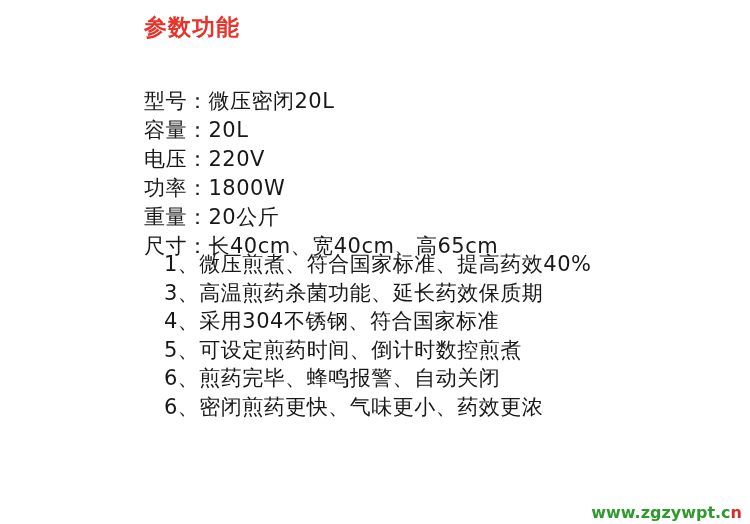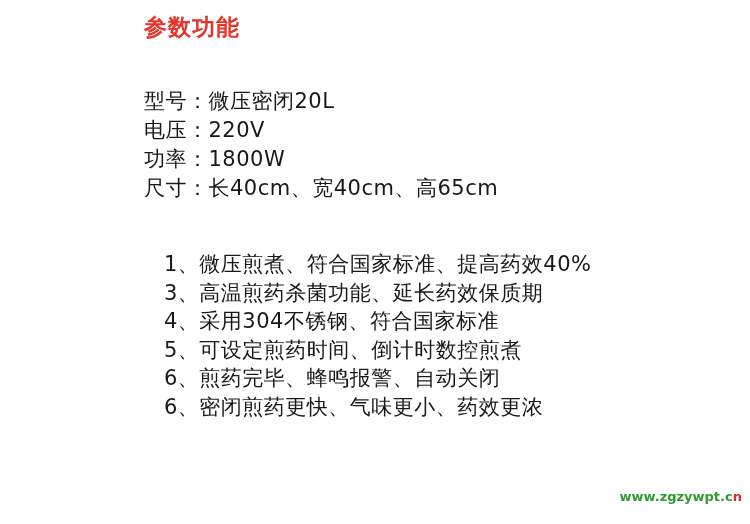--- a/index.html
+++ b/index.html
@@ -55,22 +55,22 @@
   .feature-line {
     font-size: 21px;
     color: #181818;
     line-height: 28.5px;
     white-space: nowrap;
     letter-spacing: 0.5px;
   }
   .watermark {
     position: absolute;
     right: 8px;
-    bottom: 20px;
-    font-size: 13px;
+    bottom: 2px;
+    font-size: 16px;
     font-weight: bold;
     color: #2e9b2e;
     letter-spacing: 0px;
     white-space: nowrap;
   }
   .watermark .dom {
     color: #2e9b2e;
   }
   .watermark .tld {
     color: #d92b2b;
@@ -78,22 +78,24 @@
 </style>
 </head>
 <body>
 
 <div class="page">
 
   <div class="title">参数功能</div>
 
   <div class="specs">
     <div class="spec-line">型号：微压密闭20L</div>
+    <div class="spec-line">容量：20L</div>
     <div class="spec-line">电压：220V</div>
     <div class="spec-line">功率：1800W</div>
+    <div class="spec-line">重量：20公斤</div>
     <div class="spec-line">尺寸：长40cm、宽40cm、高65cm</div>
   </div>
 
   <div class="features">
     <div class="feature-line">1、微压煎煮、符合国家标准、提高药效40%</div>
     <div class="feature-line">3、高温煎药杀菌功能、延长药效保质期</div>
     <div class="feature-line">4、采用304不锈钢、符合国家标准</div>
     <div class="feature-line">5、可设定煎药时间、倒计时数控煎煮</div>
     <div class="feature-line">6、煎药完毕、蜂鸣报警、自动关闭</div>
     <div class="feature-line">6、密闭煎药更快、气味更小、药效更浓</div>

